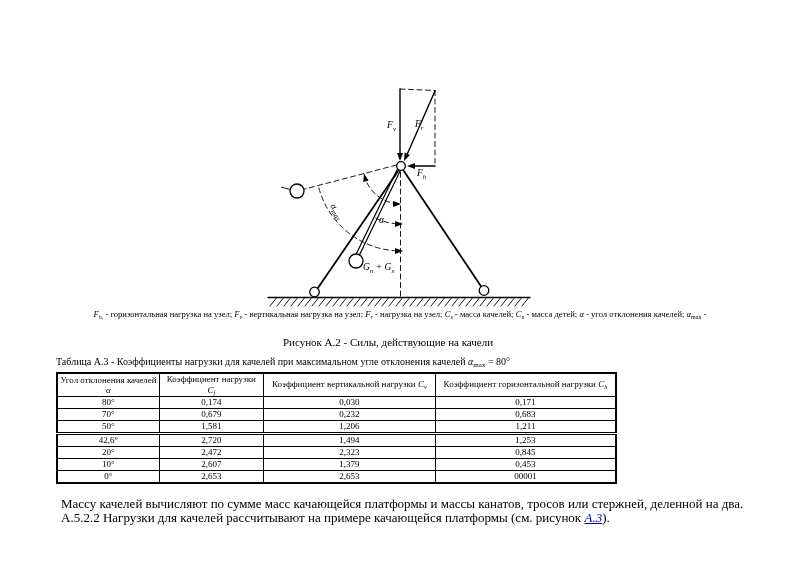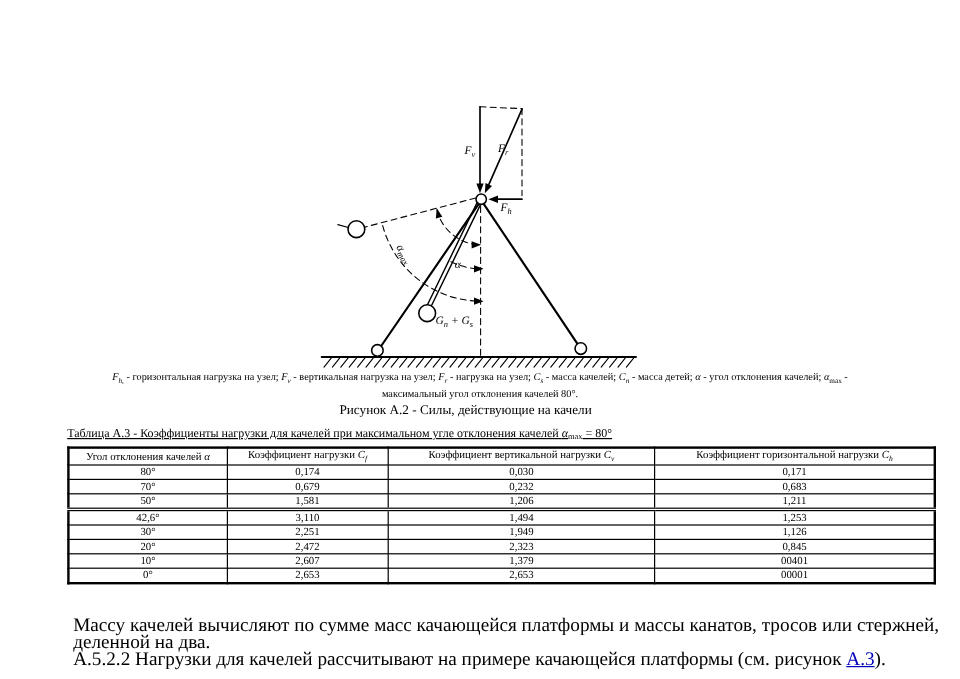--- a/index.html
+++ b/index.html
@@ -5,29 +5,29 @@
   html,body{margin:0;padding:0;}
   body{
     width:800px;height:566px;position:relative;overflow:hidden;
     background:#ffffff;color:#000;
     font-family:"Liberation Serif","DejaVu Serif",serif;
   }
   .figure-svg{position:absolute;left:240px;top:80px;width:320px;height:232px;}
   .caption{position:absolute;left:30px;top:308px;width:740px;text-align:center;
     font-size:8.6px;line-height:12px;white-space:nowrap;}
   .figure-label{position:absolute;left:0;top:336px;width:776px;text-align:center;font-size:11px;}
-  .table-title{position:absolute;left:56px;top:356px;width:720px;font-size:10px;white-space:nowrap;text-decoration:underline;}
-  table.coef{position:absolute;left:56px;top:372px;width:724px;border-collapse:collapse;
+  .table-title{position:absolute;left:56px;top:356px;width:720px;font-size:10px;white-space:nowrap;}
+  table.coef{position:absolute;left:56px;top:372px;width:561px;border-collapse:collapse;
     font-size:9px;border:2px solid #000;table-layout:fixed;}
   table.coef th,table.coef td{border:1px solid #000;text-align:center;vertical-align:middle;
     padding:0 2px;font-weight:normal;line-height:10.5px;}
   table.coef th{height:13px;}
   table.coef td{height:11px;text-align:center;}
   table.coef tr.split-top td{border-top:3px double #000;}
-  .note{position:absolute;left:61px;top:515px;width:726px;font-size:16px;line-height:14px;}
+  .note{position:absolute;left:61px;top:497px;width:726px;font-size:13px;line-height:14px;}
   .note p{margin:0;}
   .seg-n{font-style:normal;}
   .seg-i{font-style:italic;}
   .seg-sub{font-size:70%;position:relative;top:0.32em;}
   .seg-si{font-style:italic;font-size:70%;position:relative;top:0.32em;}
   .seg-link{text-decoration:underline;cursor:pointer;}
 </style>
 </head>
 <body>
 
@@ -72,21 +72,20 @@
     <text x="415" y="127"><tspan>F</tspan><tspan font-size="7" dy="2.5">r</tspan></text>
     <text x="417" y="176"><tspan>F</tspan><tspan font-size="7" dy="2.5">h</tspan></text>
     <text x="363" y="270"><tspan>G</tspan><tspan font-size="7" dy="2.5">n</tspan><tspan font-size="9.5" dy="-2.5"> + </tspan><tspan>G</tspan><tspan font-size="7" dy="2.5">s</tspan></text>
     <text x="379" y="223">α</text>
     <text x="330" y="206" transform="rotate(57 330 206)"><tspan>α</tspan><tspan font-size="7" dy="2.5">max</tspan></text>
   </g>
 </svg>
 
 <div class="caption">
   <div><span class="seg-i">F</span><span class="seg-si">h,</span><span class="seg-n"> - горизонтальная нагрузка на узел; </span><span class="seg-i">F</span><span class="seg-si">v</span><span class="seg-n"> - вертикальная нагрузка на узел; </span><span class="seg-i">F</span><span class="seg-si">r</span><span class="seg-n"> - нагрузка на узел; </span><span class="seg-i">C</span><span class="seg-si">s</span><span class="seg-n"> - масса качелей; </span><span class="seg-i">C</span><span class="seg-si">n</span><span class="seg-n"> - масса детей; </span><span class="seg-i">α</span><span class="seg-n"> - угол отклонения качелей; </span><span class="seg-i">α</span><span class="seg-sub">max</span><span class="seg-n"> -</span></div>
-  <div>максимальный угол отклонения качелей 80°.</div>
 </div>
 
 <div class="figure-label">Рисунок А.2 - Силы, действующие на качели</div>
 
 <div class="table-title"><span class="seg-n">Таблица А.3 - Коэффициенты нагрузки для качелей при максимальном угле отклонения качелей </span><span class="seg-i">α</span><span class="seg-sub">max</span><span class="seg-n"> = 80°</span></div>
 
 <table class="coef">
   <colgroup>
     <col style="width:18.3%">
       <col style="width:18.6%">
@@ -115,47 +114,41 @@
         <td>0,683</td>
       </tr>
       <tr>
         <td>50°</td>
         <td>1,581</td>
         <td>1,206</td>
         <td>1,211</td>
       </tr>
       <tr class="split-top">
         <td>42,6°</td>
-        <td>3,110</td>
+        <td>2,720</td>
         <td>1,494</td>
         <td>1,253</td>
-      </tr>
-      <tr>
-        <td>30°</td>
-        <td>2,251</td>
-        <td>1,949</td>
-        <td>1,126</td>
       </tr>
       <tr>
         <td>20°</td>
         <td>2,472</td>
         <td>2,323</td>
         <td>0,845</td>
       </tr>
       <tr>
         <td>10°</td>
         <td>2,607</td>
         <td>1,379</td>
-        <td>00401</td>
+        <td>0,453</td>
       </tr>
       <tr>
         <td>0°</td>
         <td>2,653</td>
         <td>2,653</td>
         <td>00001</td>
       </tr>
     </tbody>
 </table>
 
 <div class="note">
   <p>Массу качелей вычисляют по сумме масс качающейся платформы и массы канатов, тросов или стержней, деленной на два.</p>
-  <p><span class="seg-n">А.5.2.2 Нагрузки для качелей рассчитывают на примере качающейся платформы (см. рисунок </span><a class="seg-link" href="#" style="color: rgb(0, 0, 187);">А.3</a><span class="seg-n">).</span></p>
+  <p><span class="seg-n">А.5.2.2 Нагрузки для качелей рассчитывают на примере качающейся платформы (см. рисунок </span><a class="seg-link" href="#" style="color: rgb(0, 0, 187); font-style: italic;">А.3</a><span class="seg-n">).</span></p>
 </div>
 
 </body></html>

